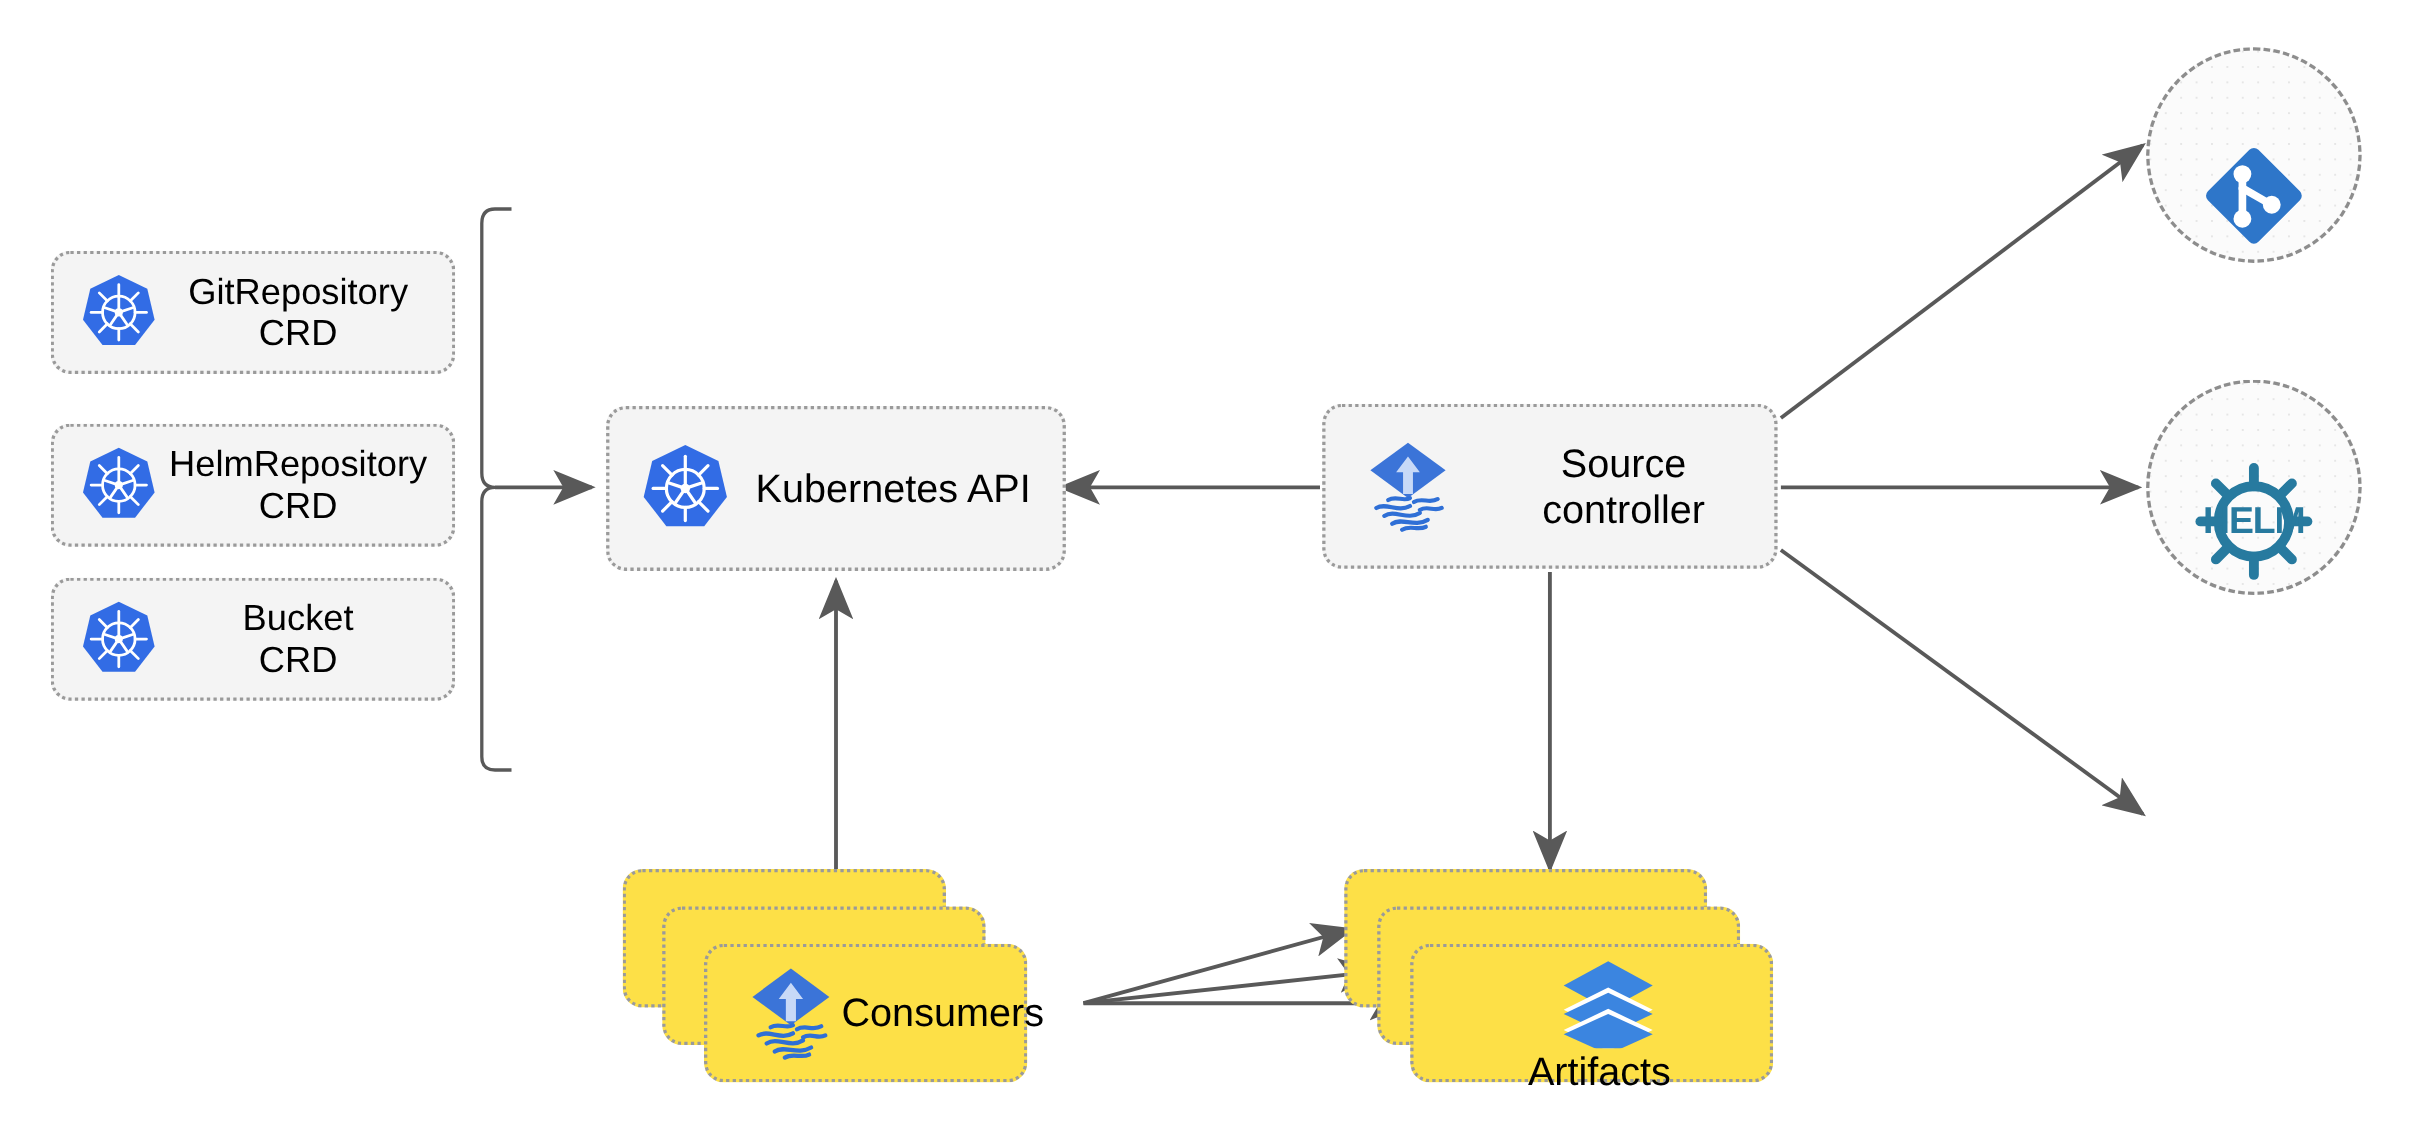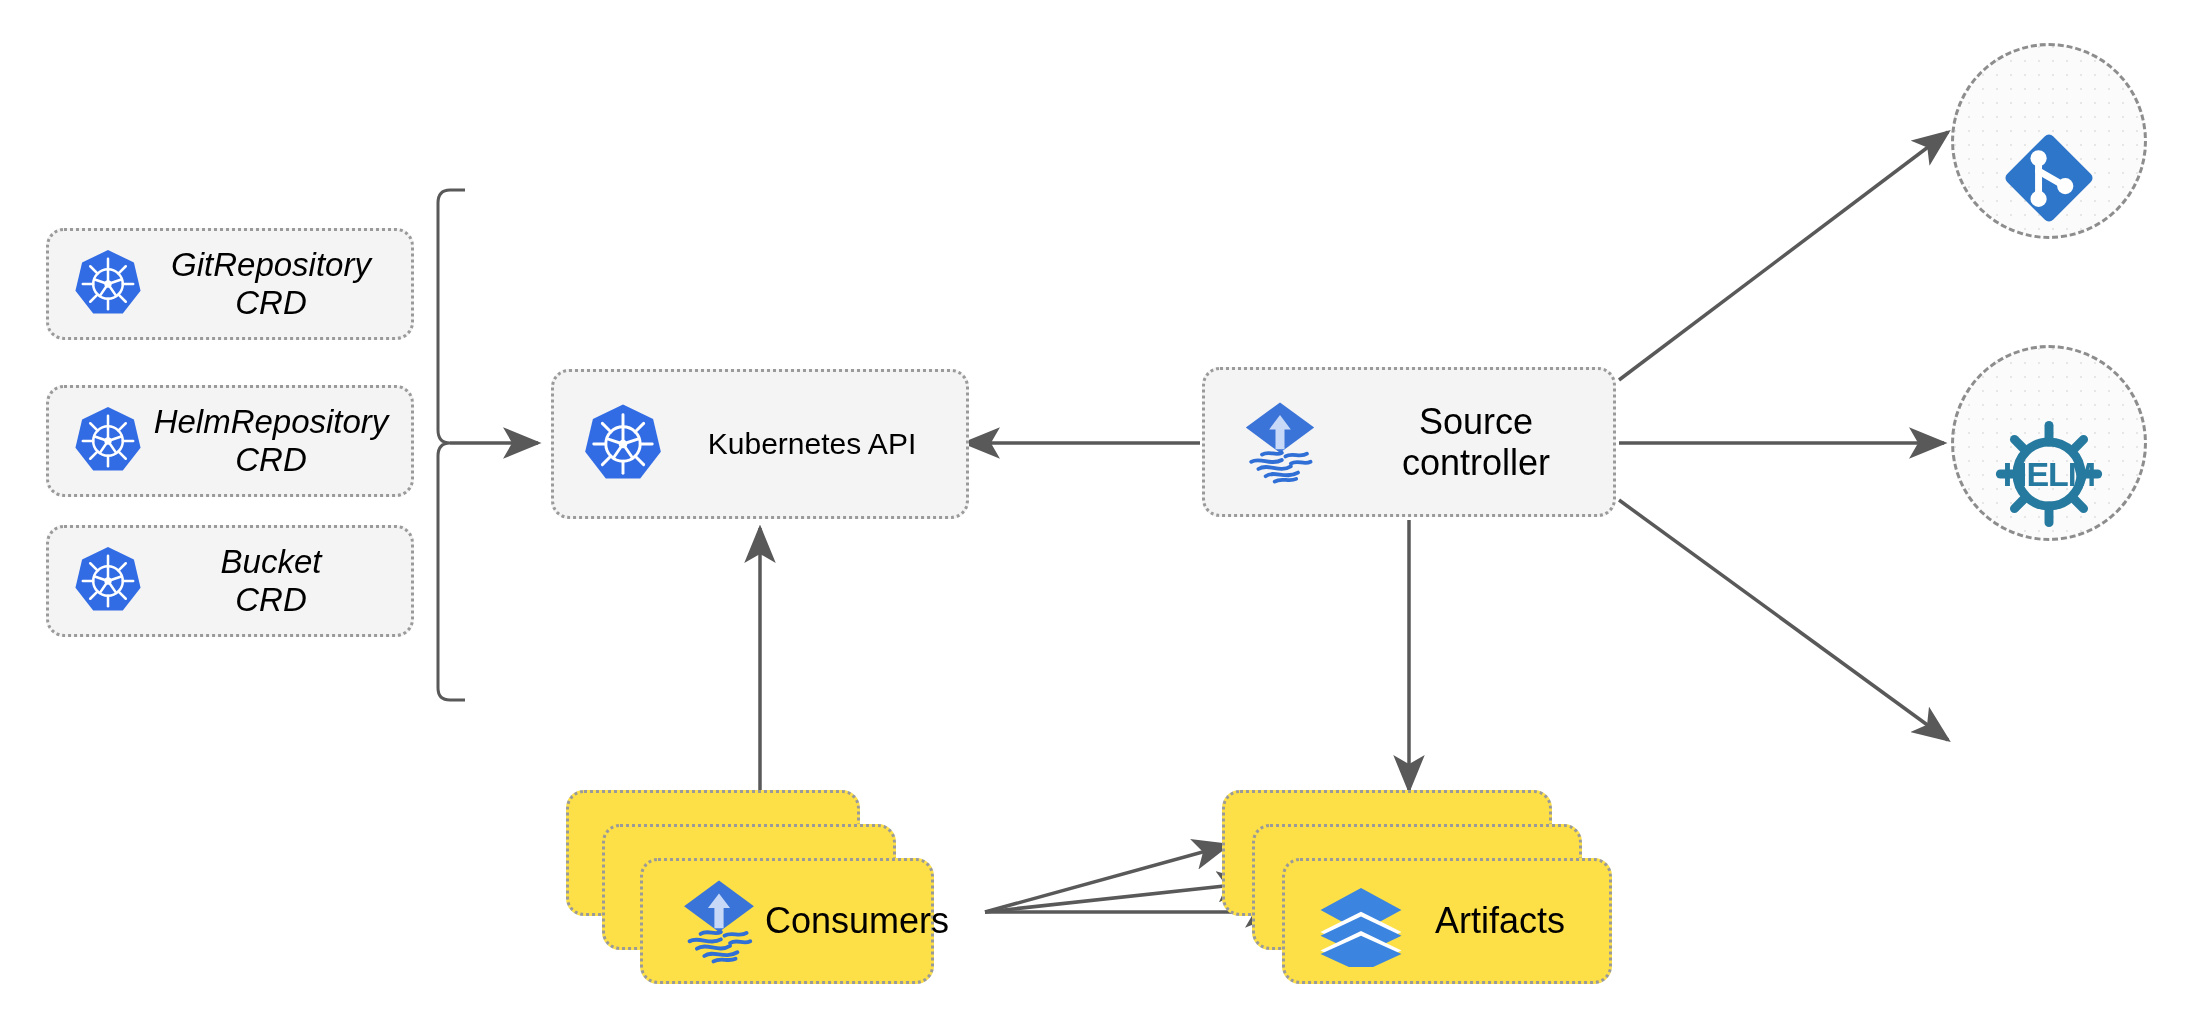--- a/index.html
+++ b/index.html
@@ -42,33 +42,32 @@
     flex: 0 0 auto;
     display: flex;
     align-items: center;
     justify-content: center;
   }
   
   .crd-card {
     width: 368px;
     height: 112px;
     padding-left: 22px;
-    font-style: italic;
   }
   .crd-card .icon-slot { width: 74px; height: 74px; }
   .crd-card .label { font-size: 33px; }
 
   
   #node-k8s-api {
     left: 551px; top: 369px;
     width: 418px; height: 150px;
     padding-left: 26px;
   }
   #node-k8s-api .icon-slot { width: 86px; height: 86px; }
-  #node-k8s-api .label { font-size: 30px; padding-left: 6px; }
+  #node-k8s-api .label { font-size: 36px; padding-left: 6px; }
 
   
   #node-source-controller {
     left: 1202px; top: 367px;
     width: 414px; height: 150px;
     padding-left: 30px;
     gap: 28px;
   }
   #node-source-controller .icon-slot { width: 90px; height: 90px; }
   #node-source-controller .label { font-size: 36px; }
@@ -297,21 +296,21 @@
           </g>
         </svg>
       </span>
       <span class="label">Consumers</span>
     </div>
   </div>
 
   <div class="stack-wrap" style="left:1222px; top:790px; width:420px; height:200px;">
     <div class="stack-card" style="left:0px;  top:0px;  width:330px; height:126px;"></div>
     <div class="stack-card" style="left:30px; top:34px; width:330px; height:126px;"></div>
-    <div class="stack-card stack-front" style="left:60px; top:68px; width:330px; height:126px;">
+    <div class="stack-card stack-front" style="left:60px; top:68px; width:330px; height:126px;flex-direction:column;">
       <span class="icon-slot">
         <svg viewBox="0 0 100 100" width="100%" height="100%" xmlns="http://www.w3.org/2000/svg">
           <polygon points="50,14 94,38 50,62 6,38" fill="#3b85e0"></polygon>
           <polygon points="50,40 94,62 50,84 6,62" fill="#ffffff"></polygon>
           <polygon points="50,45 94,66 50,87 6,66" fill="#3b85e0"></polygon>
           <polygon points="50,61 94,82 50,103 6,82" fill="#ffffff"></polygon>
           <polygon points="50,66 94,86 50,106 6,86" fill="#3b85e0"></polygon>
         </svg>
       </span>
       <span class="label">Artifacts</span>

